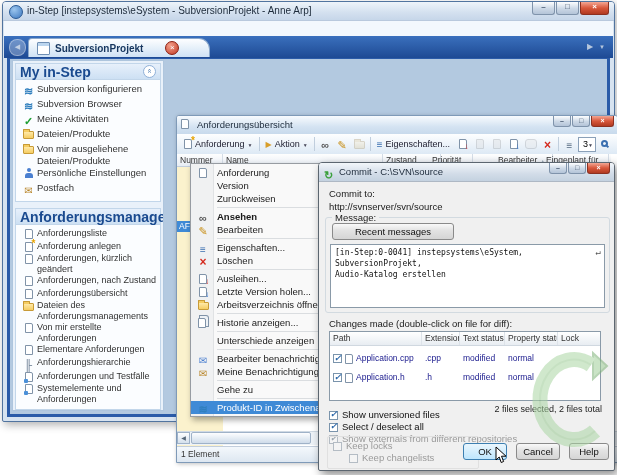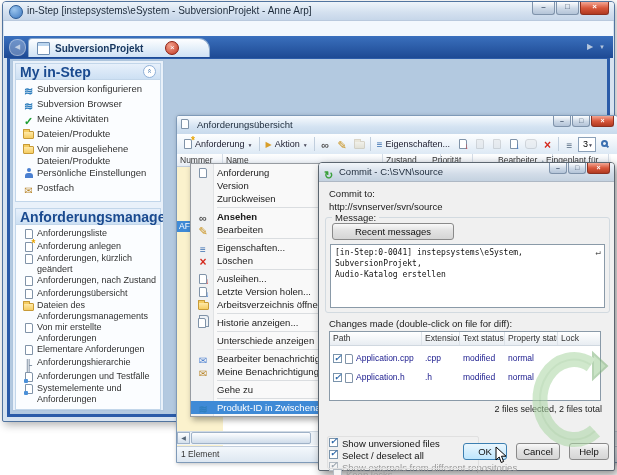--- a/index.html
+++ b/index.html
@@ -148,21 +148,21 @@
   .msg-box{position:absolute;left:4px;top:26px;right:4px;bottom:4px;background:#fff;border:1px solid #8a9aa8;font-family:"DejaVu Sans Mono",monospace;font-size:8px;color:#111;padding:2px 4px;line-height:11px;}
   .retglyph{position:absolute;right:3px;top:2px;color:#555;font-size:9px;}
   .filelist{position:absolute;left:10px;top:168px;width:272px;height:70px;background:#fff;border:1px solid #8a9aa8;box-sizing:border-box;overflow:hidden;}
   .fl-header{position:relative;height:13px;background:linear-gradient(#fff,#e8edf2);border-bottom:1px solid #d0d8e0;}
   .fh{position:absolute;top:0;height:13px;line-height:13px;font-size:8.5px;color:#333;padding:0 3px;border-right:1px solid #dde3e9;box-sizing:border-box;overflow:hidden;white-space:nowrap;}
   .f1{left:0;width:92px;} .f2{left:92px;width:38px;} .f3{left:130px;width:45px;} .f4{left:175px;width:53px;} .f5{left:228px;width:44px;}
   .frow{position:relative;height:13px;margin-top:6px;}
   .frow .fcell{position:absolute;top:0;height:13px;line-height:13px;font-size:8.5px;color:#202090;padding:0 3px;box-sizing:border-box;overflow:hidden;white-space:nowrap;display:flex;align-items:center;gap:3px;}
   .cb{width:9px;height:9px;border:1px solid #7a94ac;background:#fff;display:inline-block;position:relative;flex:none;box-sizing:border-box;}
   .cb.checked::after{content:"✓";position:absolute;top:-3px;left:0;font-size:9px;font-weight:bold;color:#2a66a8;}
-  .chk-row{position:absolute;display:flex;align-items:flex-start;gap:4px;font-size:9.5px;color:#111;height:11px;margin-top:29px;}
+  .chk-row{position:absolute;display:flex;align-items:flex-end;gap:4px;font-size:9.5px;color:#111;height:11px;}
   .chk-row.disabled{color:#9a9a9a;}
   .chk-row.disabled .cb{background:#f4f4f4;border-color:#b4bcc4;}
   .chk-row.disabled .cb.checked::after{color:#9aa4ae;}
   .summary{position:absolute;right:12px;top:241px;font-size:9px;color:#222;}
   .keepbox{position:absolute;left:8px;top:273px;width:150px;height:31px;border:1px solid #e0e0e0;border-radius:2px;}
   .watermark{position:absolute;left:212px;top:172px;z-index:5;opacity:.55;pointer-events:none;}
 
   #cursor{position:absolute;left:495px;top:446px;z-index:200;pointer-events:none;}
 </style>
 </head>

